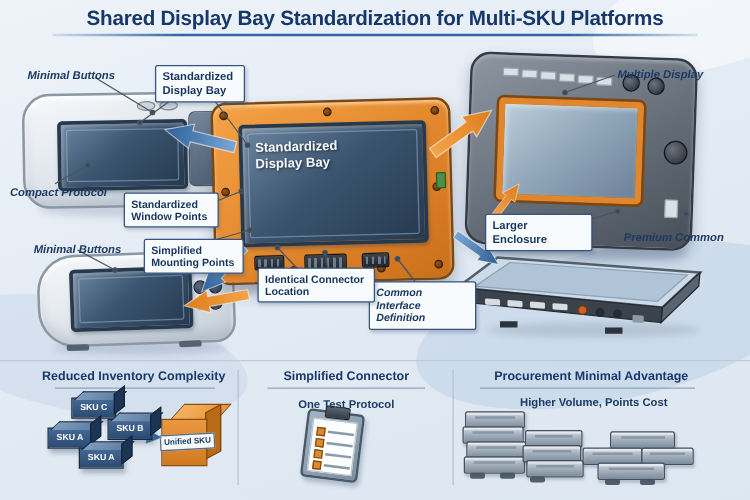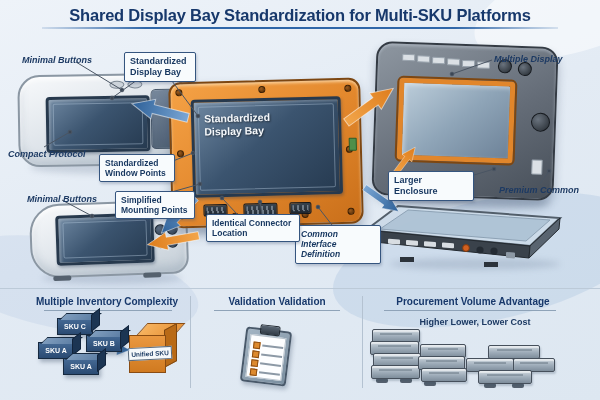--- a/index.html
+++ b/index.html
@@ -285,35 +285,36 @@
   <div class="handlabel" style="left:22px;top:55px;">Minimal Buttons</div>
   <div class="handlabel" style="left:8px;top:149px;">Compact Protocol</div>
   <div class="handlabel" style="left:27px;top:194px;">Minimal Buttons</div>
   <div class="handlabel" style="left:494px;top:54px;">Multiple Display</div>
   <div class="handlabel" style="left:499px;top:185px;">Premium Common</div>
 
   <div class="band-rule"></div>
   <div class="vdiv" style="left:190px;"></div>
   <div class="vdiv" style="left:362px;"></div>
 
-  <div class="panel-title" style="left:18px;top:296px;width:178px;">Multiple Inventory Complexity</div>
+  <div class="panel-title" style="left:18px;top:296px;width:178px;">Reduced Inventory Complexity</div>
   <div class="panel-rule" style="left:44px;top:310px;width:128px;"></div>
   <div class="sku" style="left:57px;top:318px;z-index:5;">SKU C</div>
   <div class="sku" style="left:38px;top:342px;z-index:6;">SKU A</div>
   <div class="sku" style="left:86px;top:335px;z-index:6;">SKU B</div>
   <div class="sku" style="left:63px;top:358px;z-index:7;">SKU A</div>
   <div class="unified">
     <div class="uni-top"></div>
     <div class="uni-side"></div>
     <div class="uni-front"></div>
     <div class="uni-label">Unified SKU</div>
   </div>
 
-  <div class="panel-title" style="left:200px;top:296px;width:154px;">Validation Validation</div>
+  <div class="panel-title" style="left:200px;top:296px;width:154px;">Simplified Connector</div>
   <div class="panel-rule" style="left:214px;top:310px;width:126px;"></div>
+  <div class="panel-sub" style="left:200px;top:318px;width:154px;">One Test Protocol</div>
   <div class="clipboard">
     <div class="clip-board"></div>
     <div class="clip-paper"></div>
     <div class="clip-top"></div>
     <div class="clip-row" style="top:14px;">
         <div class="clip-box"></div>
         <div class="clip-line"></div>
       </div>
     <div class="clip-row" style="top:23px;">
         <div class="clip-box"></div>
@@ -322,23 +323,23 @@
     <div class="clip-row" style="top:32px;">
         <div class="clip-box"></div>
         <div class="clip-line"></div>
       </div>
     <div class="clip-row" style="top:41px;">
         <div class="clip-box"></div>
         <div class="clip-line"></div>
       </div>
   </div>
 
-  <div class="panel-title" style="left:370px;top:296px;width:206px;">Procurement Volume Advantage</div>
+  <div class="panel-title" style="left:370px;top:296px;width:206px;">Procurement Minimal Advantage</div>
   <div class="panel-rule" style="left:384px;top:310px;width:172px;"></div>
-  <div class="panel-sub" style="left:380px;top:317px;width:190px;">Higher Lower, Lower Cost</div>
+  <div class="panel-sub" style="left:380px;top:317px;width:190px;">Higher Volume, Points Cost</div>
   <div>
     <div class="crate" style="left:372px;top:329px;width:46px;"></div>
     <div class="crate" style="left:370px;top:341px;width:47px;"></div>
     <div class="crate" style="left:373px;top:353px;width:46px;"></div>
     <div class="crate" style="left:371px;top:365px;width:47px;"></div>
     <div class="crate" style="left:420px;top:344px;width:44px;"></div>
     <div class="crate" style="left:418px;top:356px;width:45px;"></div>
     <div class="crate" style="left:421px;top:368px;width:44px;"></div>
     <div class="crate" style="left:488px;top:345px;width:50px;"></div>
     <div class="crate" style="left:466px;top:358px;width:46px;"></div>

